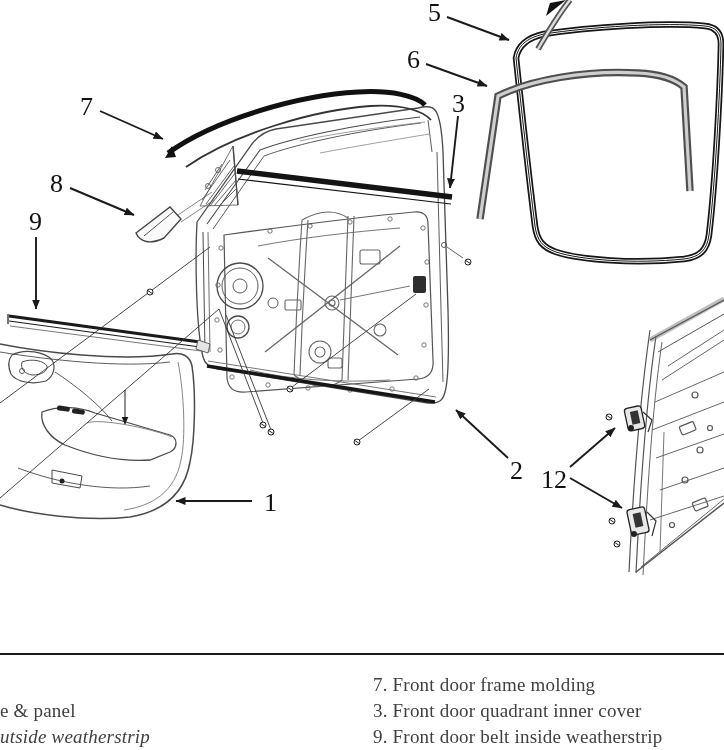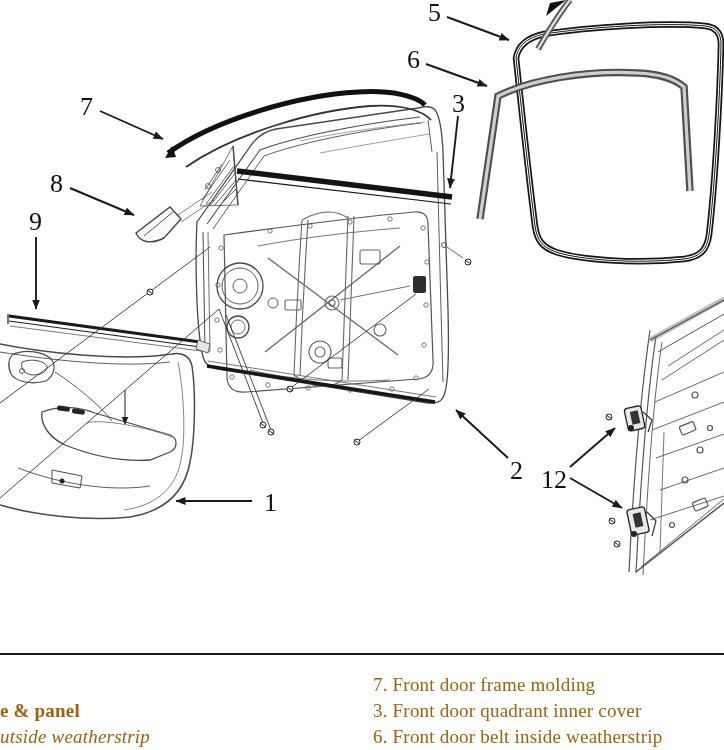--- a/index.html
+++ b/index.html
@@ -2,25 +2,25 @@
 <html><head>
 <meta charset="utf-8">
 <style>
   html,body{margin:0;padding:0;}
   body{
     width:724px;height:750px;position:relative;overflow:hidden;
     background:#ffffff;font-family:"Liberation Serif",serif;
   }
   #diagram{position:absolute;left:0;top:0;}
   .legend-rule{position:absolute;left:0;top:653px;width:724px;height:2px;background:#1a1a1a;}
-  .legend-item{position:absolute;font-size:19px;color:#a16207;white-space:nowrap;letter-spacing:0.2px;}
+  .legend-item{position:absolute;font-size:19px;color:#404040;white-space:nowrap;letter-spacing:0.2px;}
   .lr0{left:373px;top:674px;}
   .lr1{left:373px;top:700px;}
   .lr2{left:373px;top:726px;}
-  .ll0{left:0px;top:700px;font-weight:bold;}
+  .ll0{left:0px;top:700px;}
   .ll1{left:0px;top:726px;font-style:italic;}
   svg text.callout{font-family:"Liberation Serif",serif;font-size:26px;fill:#111;}
 </style>
 </head>
 <body>
 
 <svg id="diagram" width="724" height="655" viewBox="0 0 724 655">
   <defs>
     <marker id="ah" markerWidth="11" markerHeight="9" refX="9.5" refY="4" orient="auto" markerUnits="userSpaceOnUse">
       <path d="M0,0 L10,4 L0,8 Z" fill="#1a1a1a"></path>
@@ -287,15 +287,15 @@
     <text class="callout" x="452" y="112">3</text>
     <text class="callout" x="264" y="511">1</text>
     <text class="callout" x="510" y="479">2</text>
     <text class="callout" x="541" y="488">12</text>
   </g>
 </svg>
 
 <div class="legend-rule"></div>
 <div class="legend-item lr0">7. Front door frame molding</div>
 <div class="legend-item lr1">3. Front door quadrant inner cover</div>
-<div class="legend-item lr2">6. Front door belt inside weatherstrip</div>
+<div class="legend-item lr2">9. Front door belt inside weatherstrip</div>
 <div class="legend-item ll0">e &amp; panel</div>
 <div class="legend-item ll1">utside weatherstrip</div>
 
 </body></html>

